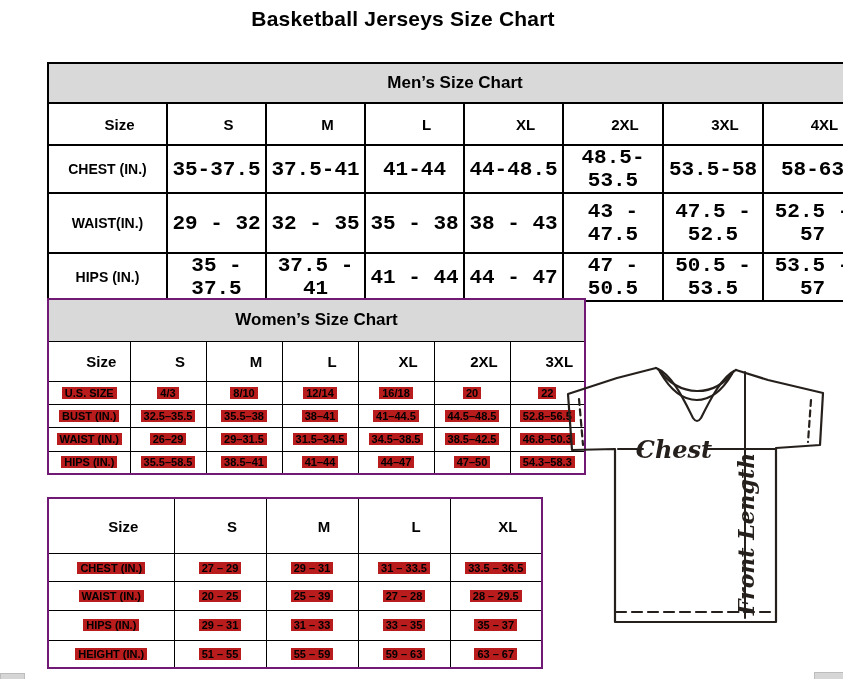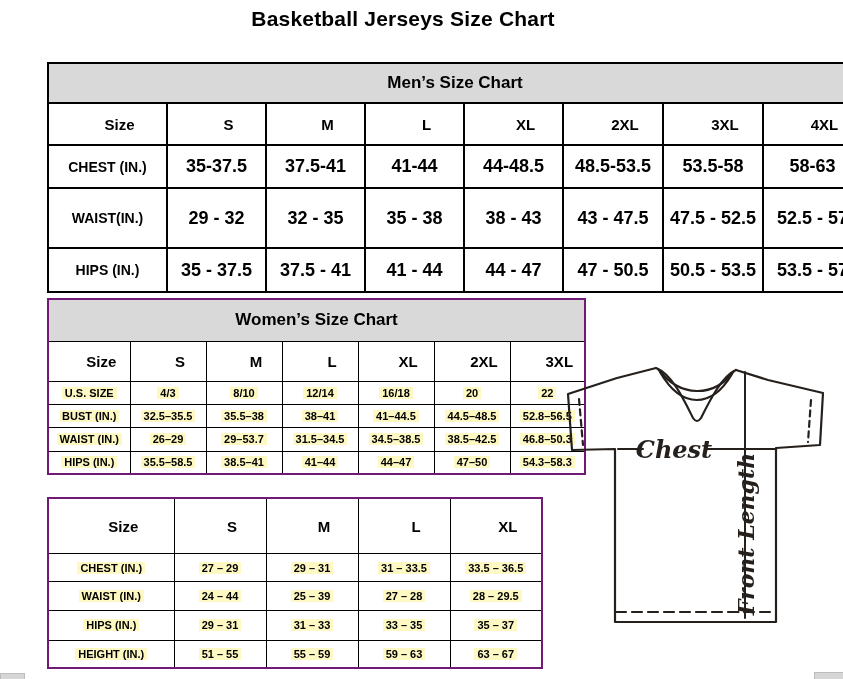--- a/index.html
+++ b/index.html
@@ -18,24 +18,24 @@
     position:absolute; border-collapse:collapse; table-layout:fixed;
     border:2px solid #701a75;
     margin-left:33px;
   }
   .tbl td { border:2px solid #000; text-align:center; vertical-align:middle;
             font-weight:bold; padding:0; overflow:hidden; }
   .tbl.thin td { border-width:1px; }
   .tbl .section { background:#d9d9d9; font-size:17px; border-bottom:2px solid #000; }
   .tbl .colhead { font-size:15px;padding-left:24px; }
   .tbl .rowlabel { font-size:14px; }
-  #mens-table .val { font-size:18px; }
+  #mens-table .val { font-size:21px;font-family:Liberation Mono, monospace; }
   .small-body .rowlabel { font-size:11px; }
   .small-body .val { font-size:11px; }
-  .shade { background:#fef9c3; padding:0 3px; }
+  .shade { background:#b91c1c; padding:0 3px; }
   .fragment { position:absolute; background:#d6d6d6; border:1px solid #bdbdbd; }
   .jersey-label   { font-family:"DejaVu Serif", serif; font-style:italic; font-weight:bold;
                     font-size:24px; fill:#26201d; }
   .jersey-label-v { font-family:"DejaVu Serif", serif; font-style:italic; font-weight:bold;
                     font-size:22px; fill:#26201d; }
 </style>
 </head>
 <body>
 
 <div class="page-title">Basketball Jerseys Size Chart</div>
@@ -135,21 +135,21 @@
     <td class="val"><span class="shade">32.5–35.5</span></td>
     <td class="val"><span class="shade">35.5–38</span></td>
     <td class="val"><span class="shade">38–41</span></td>
     <td class="val"><span class="shade">41–44.5</span></td>
     <td class="val"><span class="shade">44.5–48.5</span></td>
     <td class="val"><span class="shade">52.8–56.5</span></td>
   </tr>
   <tr style="height:24px">
     <td class="rowlabel"><span class="shade">WAIST (IN.)</span></td>
     <td class="val"><span class="shade">26–29</span></td>
-    <td class="val"><span class="shade">29–53.7</span></td>
+    <td class="val"><span class="shade">29–31.5</span></td>
     <td class="val"><span class="shade">31.5–34.5</span></td>
     <td class="val"><span class="shade">34.5–38.5</span></td>
     <td class="val"><span class="shade">38.5–42.5</span></td>
     <td class="val"><span class="shade">46.8–50.3</span></td>
   </tr>
   <tr style="height:23px">
     <td class="rowlabel"><span class="shade">HIPS (IN.)</span></td>
     <td class="val"><span class="shade">35.5–58.5</span></td>
     <td class="val"><span class="shade">38.5–41</span></td>
     <td class="val"><span class="shade">41–44</span></td>
@@ -178,21 +178,21 @@
   </tr>
   <tr style="height:22px">
     <td class="rowlabel"><span class="shade">CHEST (IN.)</span></td>
     <td class="val"><span class="shade">27 – 29</span></td>
     <td class="val"><span class="shade">29 – 31</span></td>
     <td class="val"><span class="shade">31 – 33.5</span></td>
     <td class="val"><span class="shade">33.5 – 36.5</span></td>
   </tr>
   <tr style="height:23px">
     <td class="rowlabel"><span class="shade">WAIST (IN.)</span></td>
-    <td class="val"><span class="shade">24 – 44</span></td>
+    <td class="val"><span class="shade">20 – 25</span></td>
     <td class="val"><span class="shade">25 – 39</span></td>
     <td class="val"><span class="shade">27 – 28</span></td>
     <td class="val"><span class="shade">28 – 29.5</span></td>
   </tr>
   <tr style="height:23px">
     <td class="rowlabel"><span class="shade">HIPS (IN.)</span></td>
     <td class="val"><span class="shade">29 – 31</span></td>
     <td class="val"><span class="shade">31 – 33</span></td>
     <td class="val"><span class="shade">33 – 35</span></td>
     <td class="val"><span class="shade">35 – 37</span></td>

